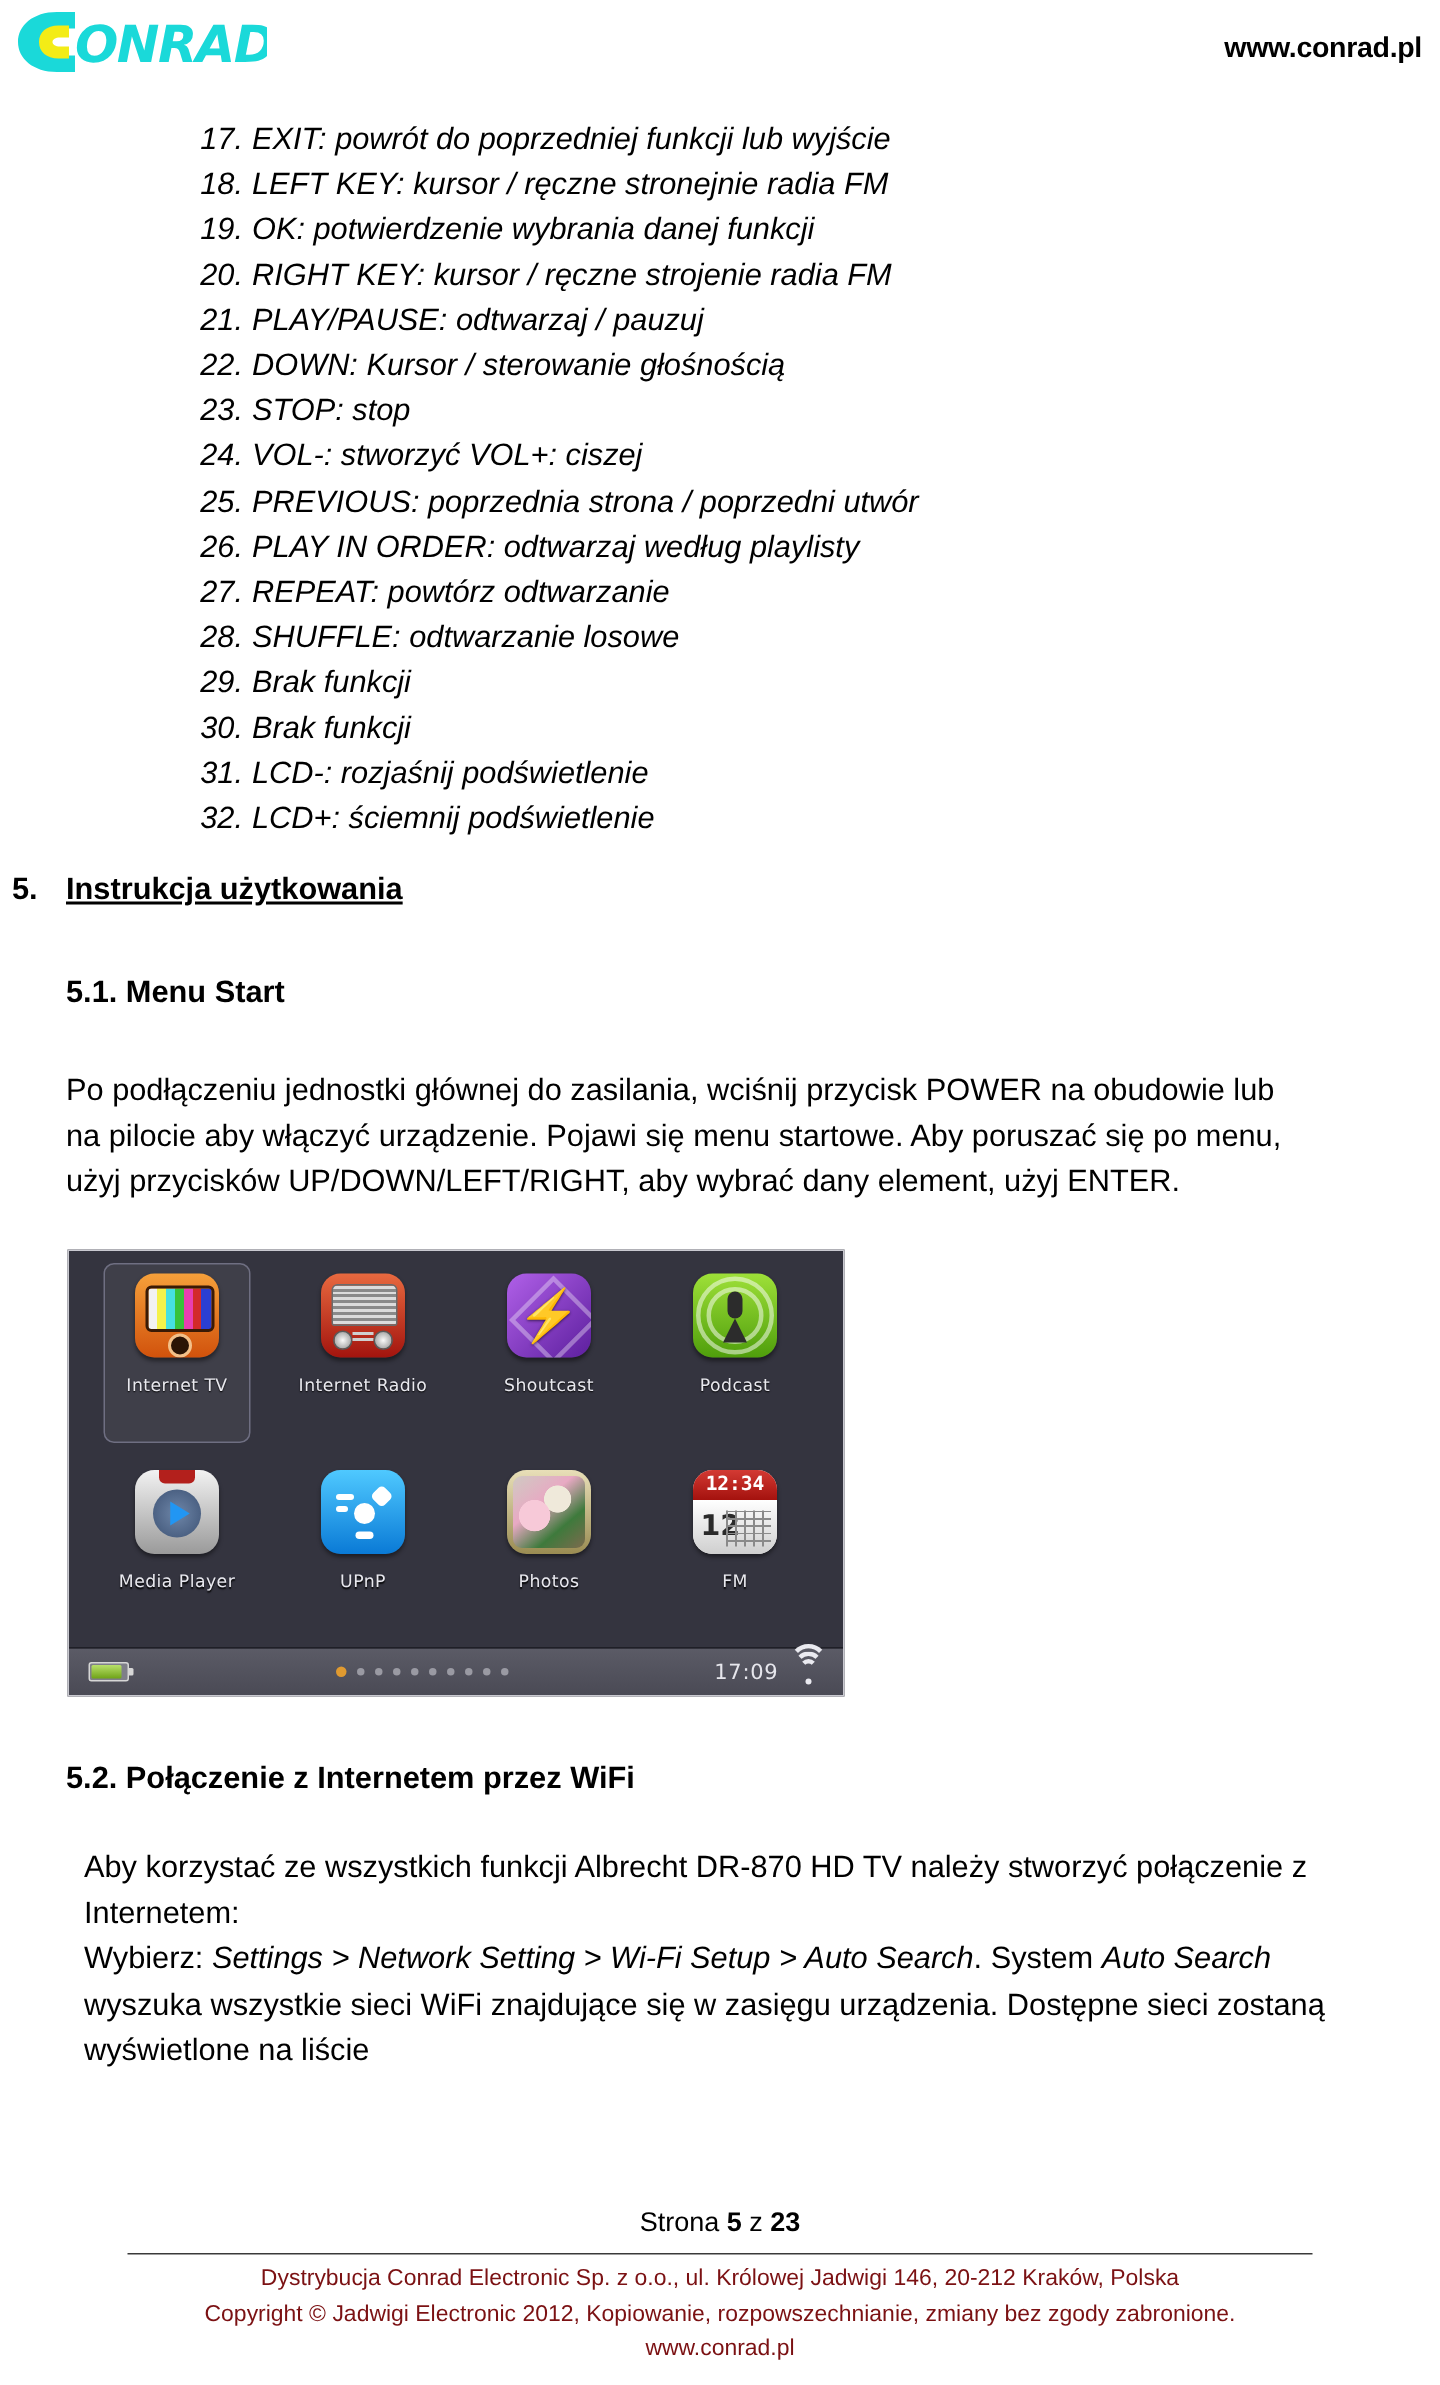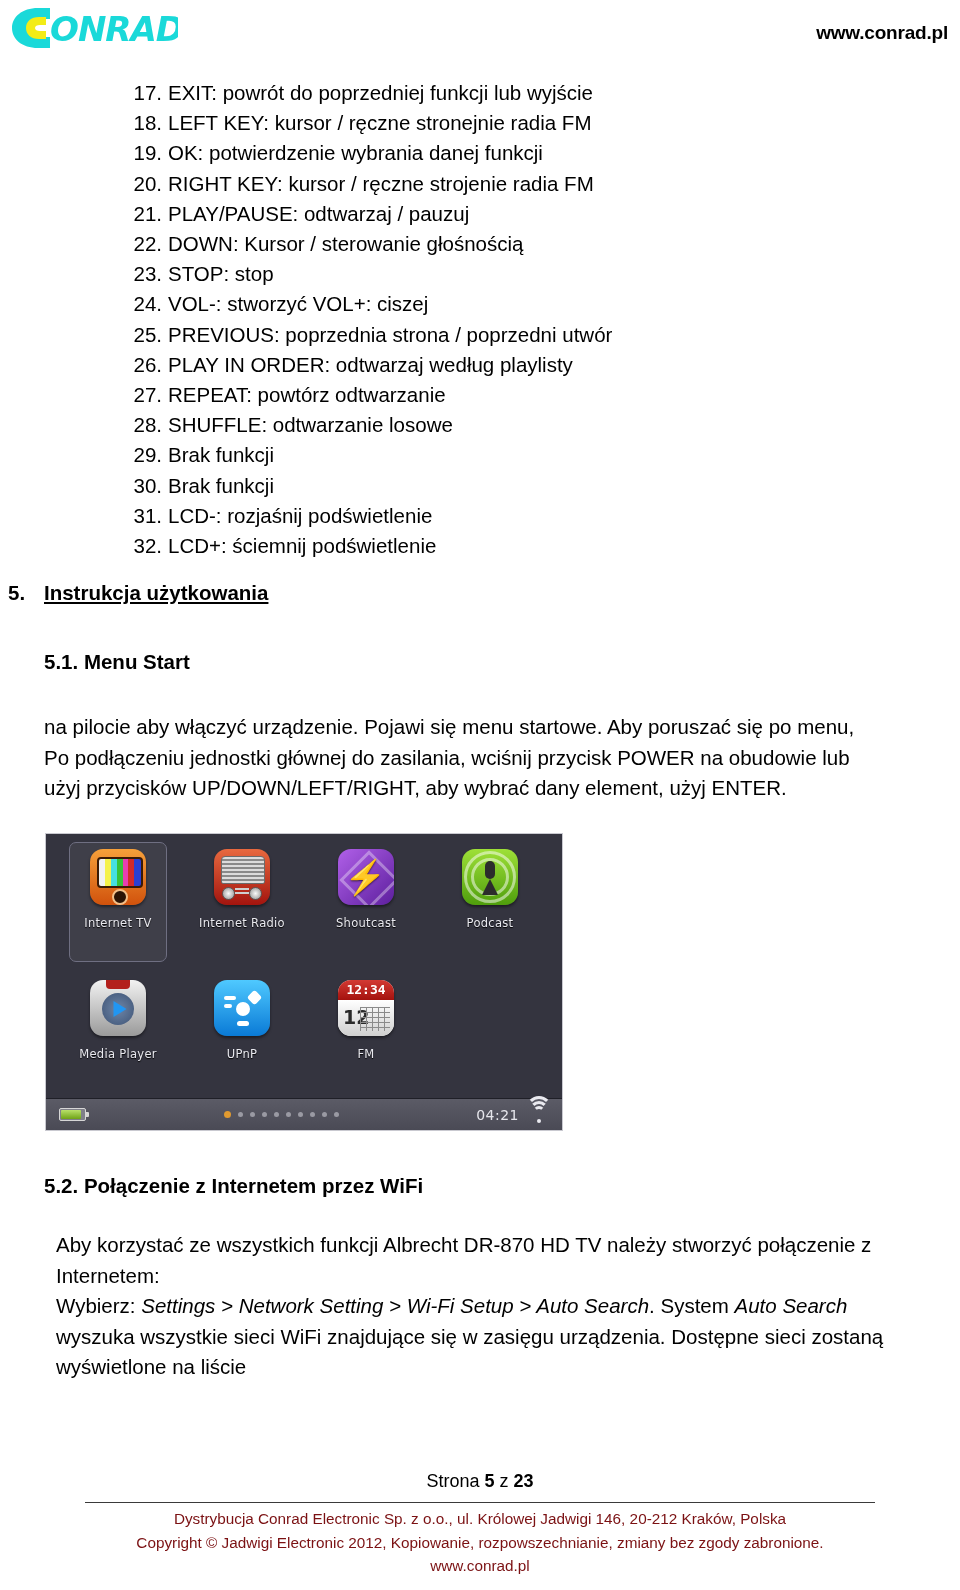--- a/index.html
+++ b/index.html
@@ -47,20 +47,21 @@
     left: 128px;
     top: 78px;
     width: 600px;
   }
   .func-row {
     display: flex;
     align-items: center;
     font-size: 20.5px;
     line-height: 30.2px;
     white-space: nowrap;
+    font-style: italic;
   }
   .func-num {
     width: 34px;
     text-align: right;
     flex: none;
     margin-right: 6px;
   }
   .func-txt { flex: none; }
 
   
@@ -445,22 +446,22 @@
   </div>
 </div>
 
 <div class="h-sec h5">
   <span class="num">5.</span><span>Instrukcja użytkowania</span>
 </div>
 
 <div class="h-sec h51">5.1. Menu Start</div>
 
 <div class="para p1">
+  <div>Po podłączeniu jednostki głównej do zasilania, wciśnij przycisk POWER na obudowie lub</div>
   <div>na pilocie aby włączyć urządzenie. Pojawi się menu startowe. Aby poruszać się po menu,</div>
-  <div>Po podłączeniu jednostki głównej do zasilania, wciśnij przycisk POWER na obudowie lub</div>
   <div>użyj przycisków UP/DOWN/LEFT/RIGHT, aby wybrać dany element, użyj ENTER.</div>
 </div>
 
 <div class="shot">
   <div class="shot-grid">
 
     <div class="cell sel">
       <div class="ico ic-tv">
         <div class="screen"></div>
           <div class="knob"></div>
@@ -509,20 +510,26 @@
       <div class="ico ic-upnp">
         <div class="node n1"></div>
           <div class="node n2"></div>
         <div class="node n3"></div>
           <div class="node n4"></div>
           <div class="node n5"></div>
       </div>
       <div class="ico-lbl">UPnP</div>
     </div>
 
+    <div class="cell">
+      <div class="ico ic-photos">
+        <div class="pic"></div>
+      </div>
+      <div class="ico-lbl">Photos</div>
+    </div>
 
     <div class="cell">
       <div class="ico ic-fm">
         <div class="fmtop">12:34</div>
         <div class="fmbody"></div>
         <div class="fmday">12</div>
         <div class="grid"></div>
       </div>
       <div class="ico-lbl">FM</div>
     </div>
@@ -538,21 +545,21 @@
       <span class="dot"></span>
       <span class="dot"></span>
       <span class="dot"></span>
       <span class="dot"></span>
       <span class="dot"></span>
       <span class="dot"></span>
       <span class="dot"></span>
       <span class="dot"></span>
       <span class="dot"></span>
     </div>
-    <div class="clock">04:21</div>
+    <div class="clock">17:09</div>
     <div class="wifi">
       <i class="w1"></i>
         <i class="w2"></i>
         <i class="w3"></i>
         <span class="wdot"></span>
     </div>
   </div>
 </div>
 
 <div class="h-sec h52">5.2. Połączenie z Internetem przez WiFi</div>

